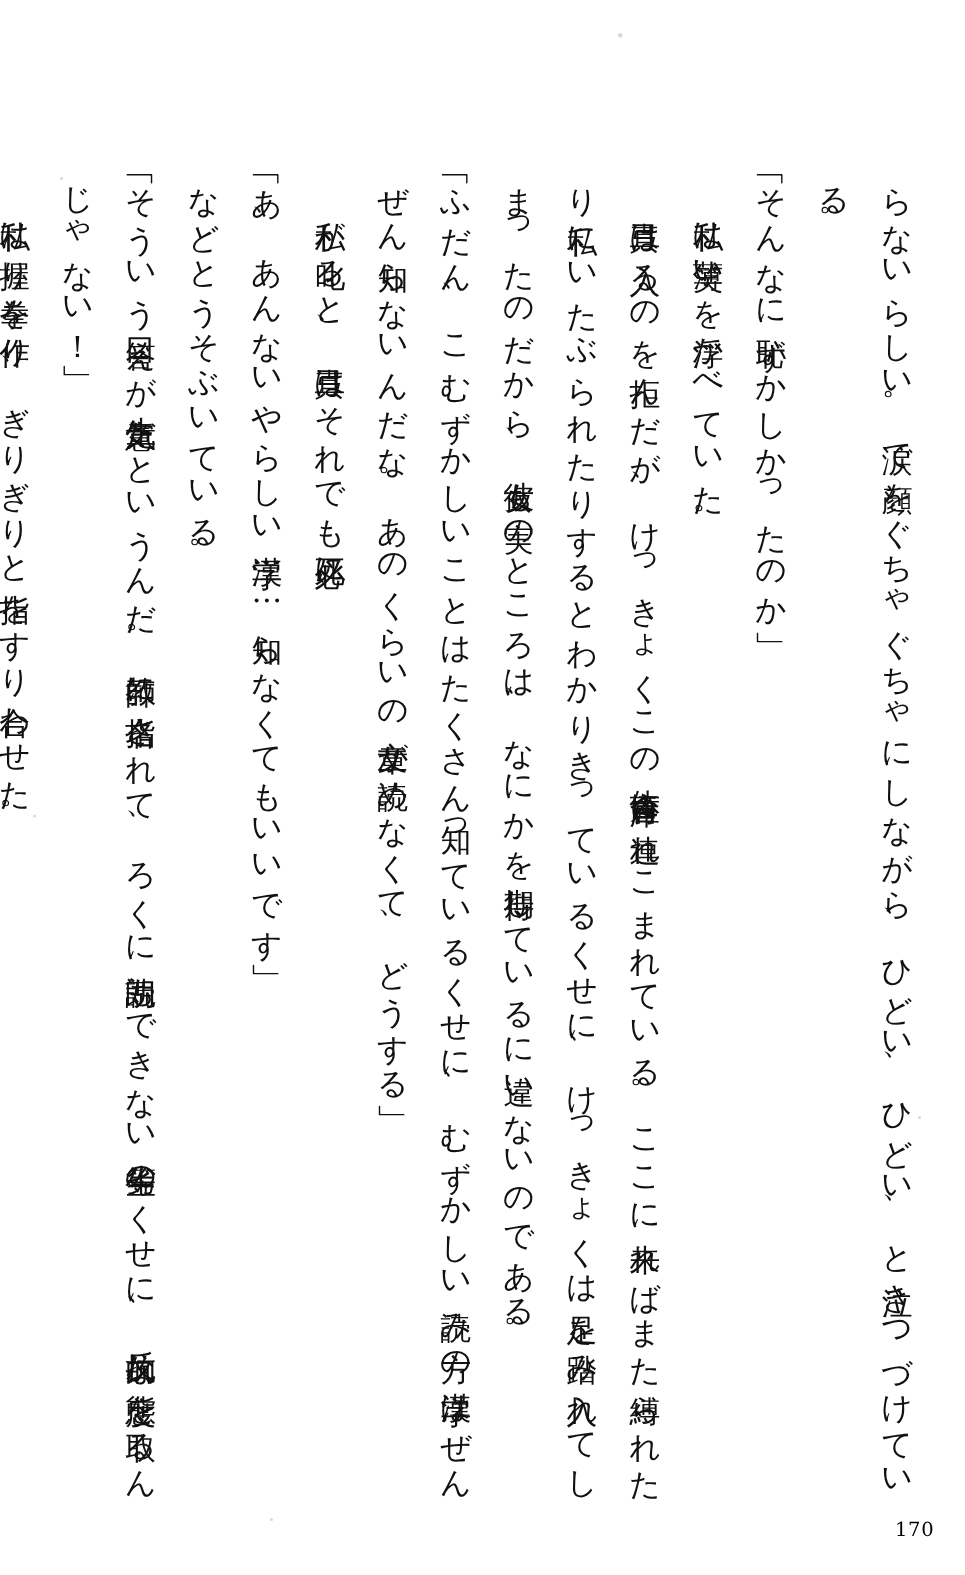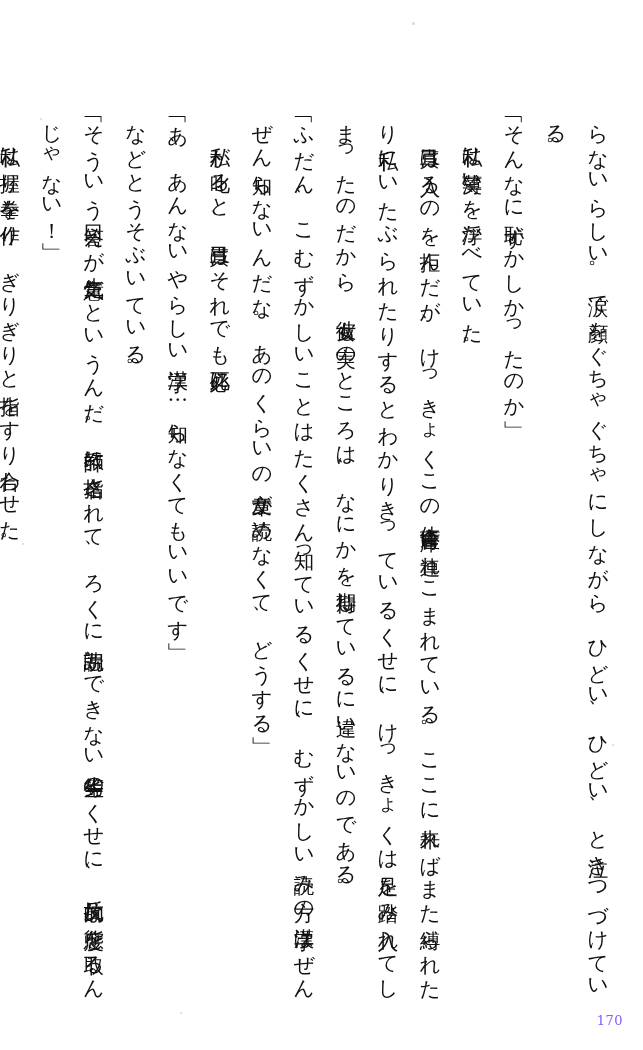--- a/index.html
+++ b/index.html
@@ -45,21 +45,21 @@
   }
   .para.noindent {
     text-indent: 0;
   }
   .page-number {
     position: absolute;
     right: 20px;
     bottom: 22px;
     font-size: 13px;
     font-family: "DejaVu Serif", "Liberation Serif", serif;
-    color: #8b5cf6;
+    color: #000000;
     letter-spacing: 0.04em;
   }
   
   .speck {
     position: absolute;
     background: #d8d8d8;
     border-radius: 50%;
   }
   .s1 { width: 3px; height: 3px; left: 412px; top: 22px; }
   .s2 { width: 2px; height: 2px; left: 40px; top: 118px; }

